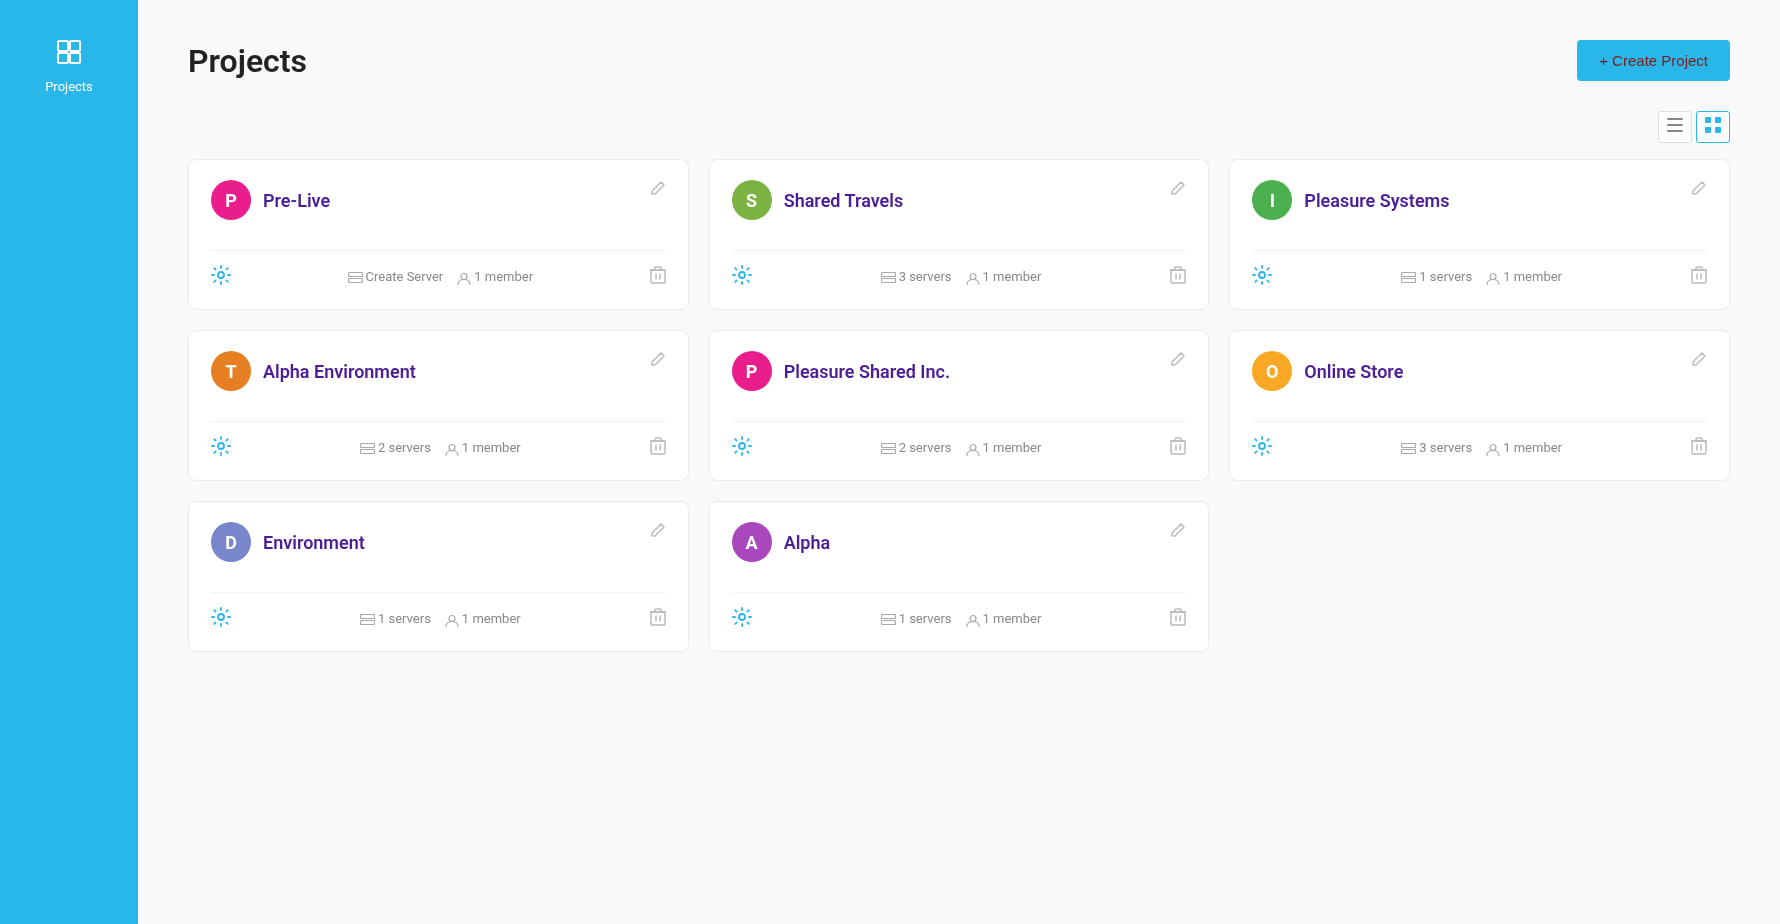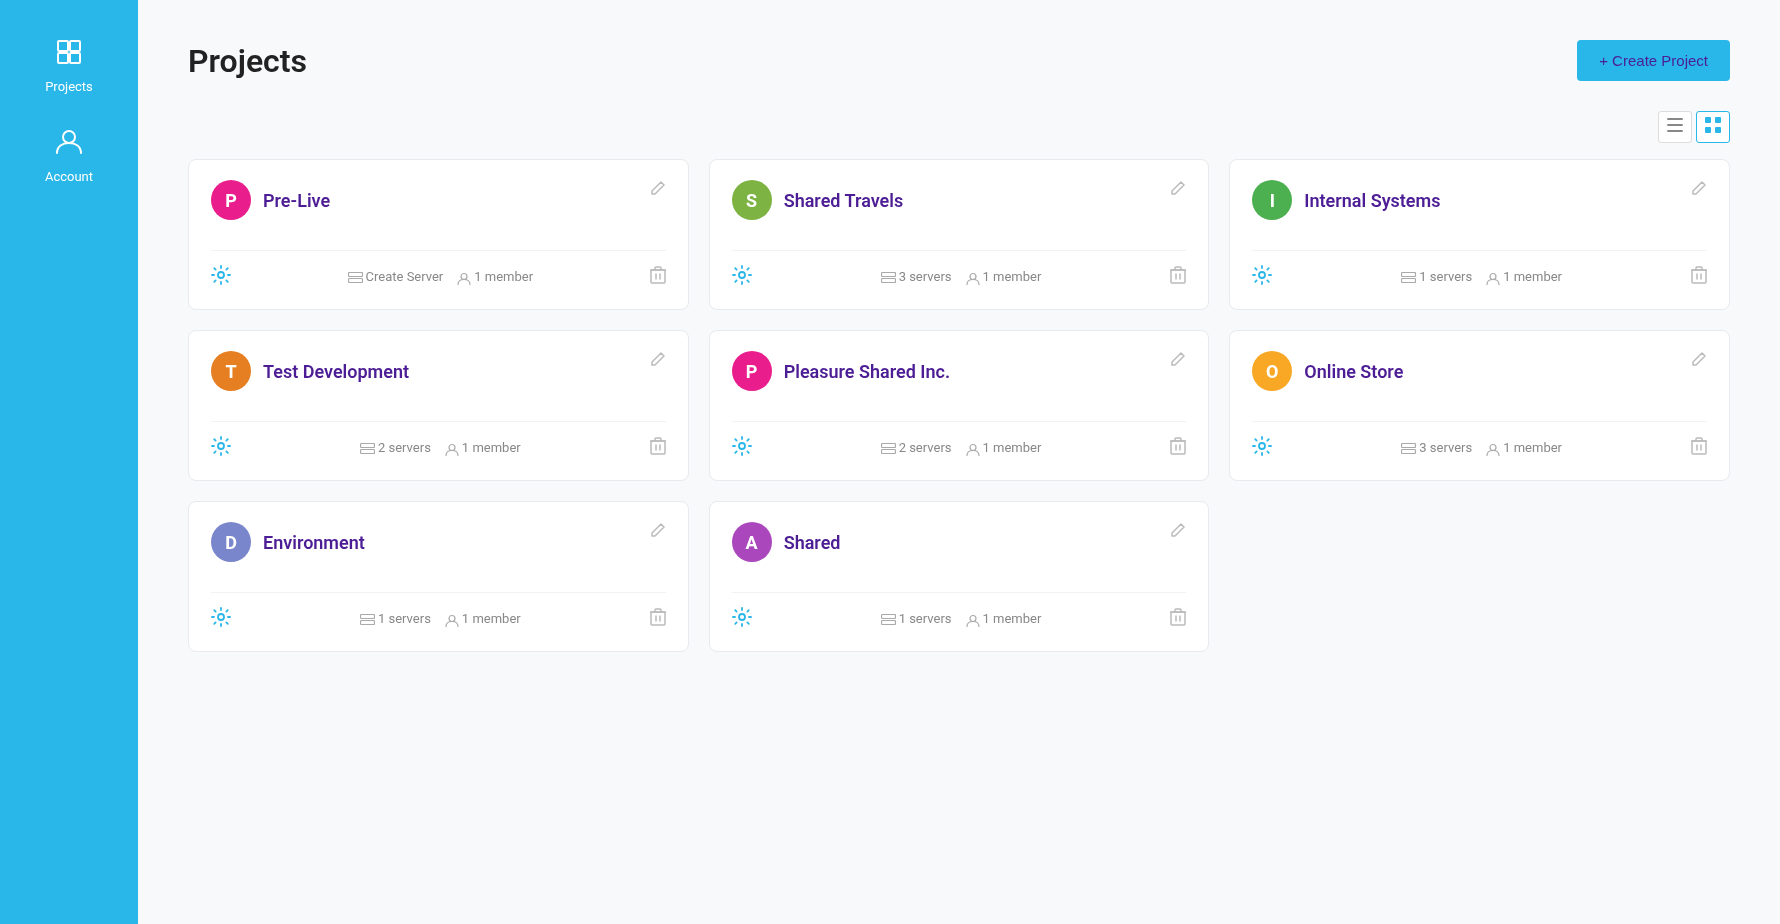--- a/index.html
+++ b/index.html
@@ -43,21 +43,21 @@
       justify-content: space-between;
       margin-bottom: 30px;
     }
     .page-title {
       font-size: 32px;
       font-weight: 600;
       color: #222;
     }
     .create-project-btn {
       background: #29b6e8;
-      color: #4c1d95;
+      color: #7f1d1d;
       border: none;
       border-radius: 4px;
       padding: 12px 22px;
       font-size: 15px;
       cursor: pointer;
       display: flex;
       align-items: center;
       gap: 6px;
     }
 
@@ -163,29 +163,20 @@
   <div class="sidebar-item">
     <span class="icon">
       <svg width="32" height="32" viewBox="0 0 32 32" fill="none">
         <rect x="5" y="5" width="10" height="10" rx="1" stroke="white" stroke-width="2" fill="none"></rect>
         <rect x="17" y="5" width="10" height="10" rx="1" stroke="white" stroke-width="2" fill="none"></rect>
         <rect x="5" y="17" width="10" height="10" rx="1" stroke="white" stroke-width="2" fill="none"></rect>
         <rect x="17" y="17" width="10" height="10" rx="1" stroke="white" stroke-width="2" fill="none"></rect>
       </svg>
     </span>
     <span class="label">Projects</span>
-  </div>
-  <div class="sidebar-item">
-    <span class="icon">
-      <svg width="32" height="32" viewBox="0 0 32 32" fill="none">
-        <circle cx="16" cy="11" r="6" stroke="white" stroke-width="2" fill="none"></circle>
-        <path d="M4 27c0-6.627 5.373-10 12-10s12 3.373 12 10" stroke="white" stroke-width="2" fill="none" stroke-linecap="round"></path>
-      </svg>
-    </span>
-    <span class="label">Account</span>
   </div>
   <div class="sidebar-spacer"></div>
 </aside>
 
 <main class="main">
   <div class="page-header">
     <h1 class="page-title">Projects</h1>
     <button class="create-project-btn">+ Create Project</button>
   </div>
 
@@ -287,21 +278,21 @@
           <path d="M0 4h16" stroke="#bbb" stroke-width="1.5"></path>
           <path d="M5 4V2a1 1 0 011-1h4a1 1 0 011 1v2" stroke="#bbb" stroke-width="1.5"></path>
         </svg>
       </span>
     </div>
   </div>
       <div class="project-card">
     <div class="project-card-header">
       <div class="project-card-title-area">
         <div class="project-avatar" style="background:#4caf50">I</div>
-        <span class="project-name">Internal Systems</span>
+        <span class="project-name">Pleasure Systems</span>
       </div>
       <span class="edit-icon">
         <svg width="16" height="16" viewBox="0 0 16 16" fill="none">
           <path d="M11 2l3 3-9 9H2v-3L11 2z" stroke="#bbb" stroke-width="1.5" fill="none" stroke-linejoin="round"></path>
         </svg>
       </span>
     </div>
     <div class="project-card-footer">
       <span class="footer-settings">
         <svg width="20" height="20" viewBox="0 0 20 20" fill="none">
@@ -328,21 +319,21 @@
           <path d="M0 4h16" stroke="#bbb" stroke-width="1.5"></path>
           <path d="M5 4V2a1 1 0 011-1h4a1 1 0 011 1v2" stroke="#bbb" stroke-width="1.5"></path>
         </svg>
       </span>
     </div>
   </div>
       <div class="project-card">
     <div class="project-card-header">
       <div class="project-card-title-area">
         <div class="project-avatar" style="background:#e67e22">T</div>
-        <span class="project-name">Test Development</span>
+        <span class="project-name">Alpha Environment</span>
       </div>
       <span class="edit-icon">
         <svg width="16" height="16" viewBox="0 0 16 16" fill="none">
           <path d="M11 2l3 3-9 9H2v-3L11 2z" stroke="#bbb" stroke-width="1.5" fill="none" stroke-linejoin="round"></path>
         </svg>
       </span>
     </div>
     <div class="project-card-footer">
       <span class="footer-settings">
         <svg width="20" height="20" viewBox="0 0 20 20" fill="none">
@@ -492,21 +483,21 @@
           <path d="M0 4h16" stroke="#bbb" stroke-width="1.5"></path>
           <path d="M5 4V2a1 1 0 011-1h4a1 1 0 011 1v2" stroke="#bbb" stroke-width="1.5"></path>
         </svg>
       </span>
     </div>
   </div>
       <div class="project-card">
     <div class="project-card-header">
       <div class="project-card-title-area">
         <div class="project-avatar" style="background:#ab47bc">A</div>
-        <span class="project-name">Shared</span>
+        <span class="project-name">Alpha</span>
       </div>
       <span class="edit-icon">
         <svg width="16" height="16" viewBox="0 0 16 16" fill="none">
           <path d="M11 2l3 3-9 9H2v-3L11 2z" stroke="#bbb" stroke-width="1.5" fill="none" stroke-linejoin="round"></path>
         </svg>
       </span>
     </div>
     <div class="project-card-footer">
       <span class="footer-settings">
         <svg width="20" height="20" viewBox="0 0 20 20" fill="none">

